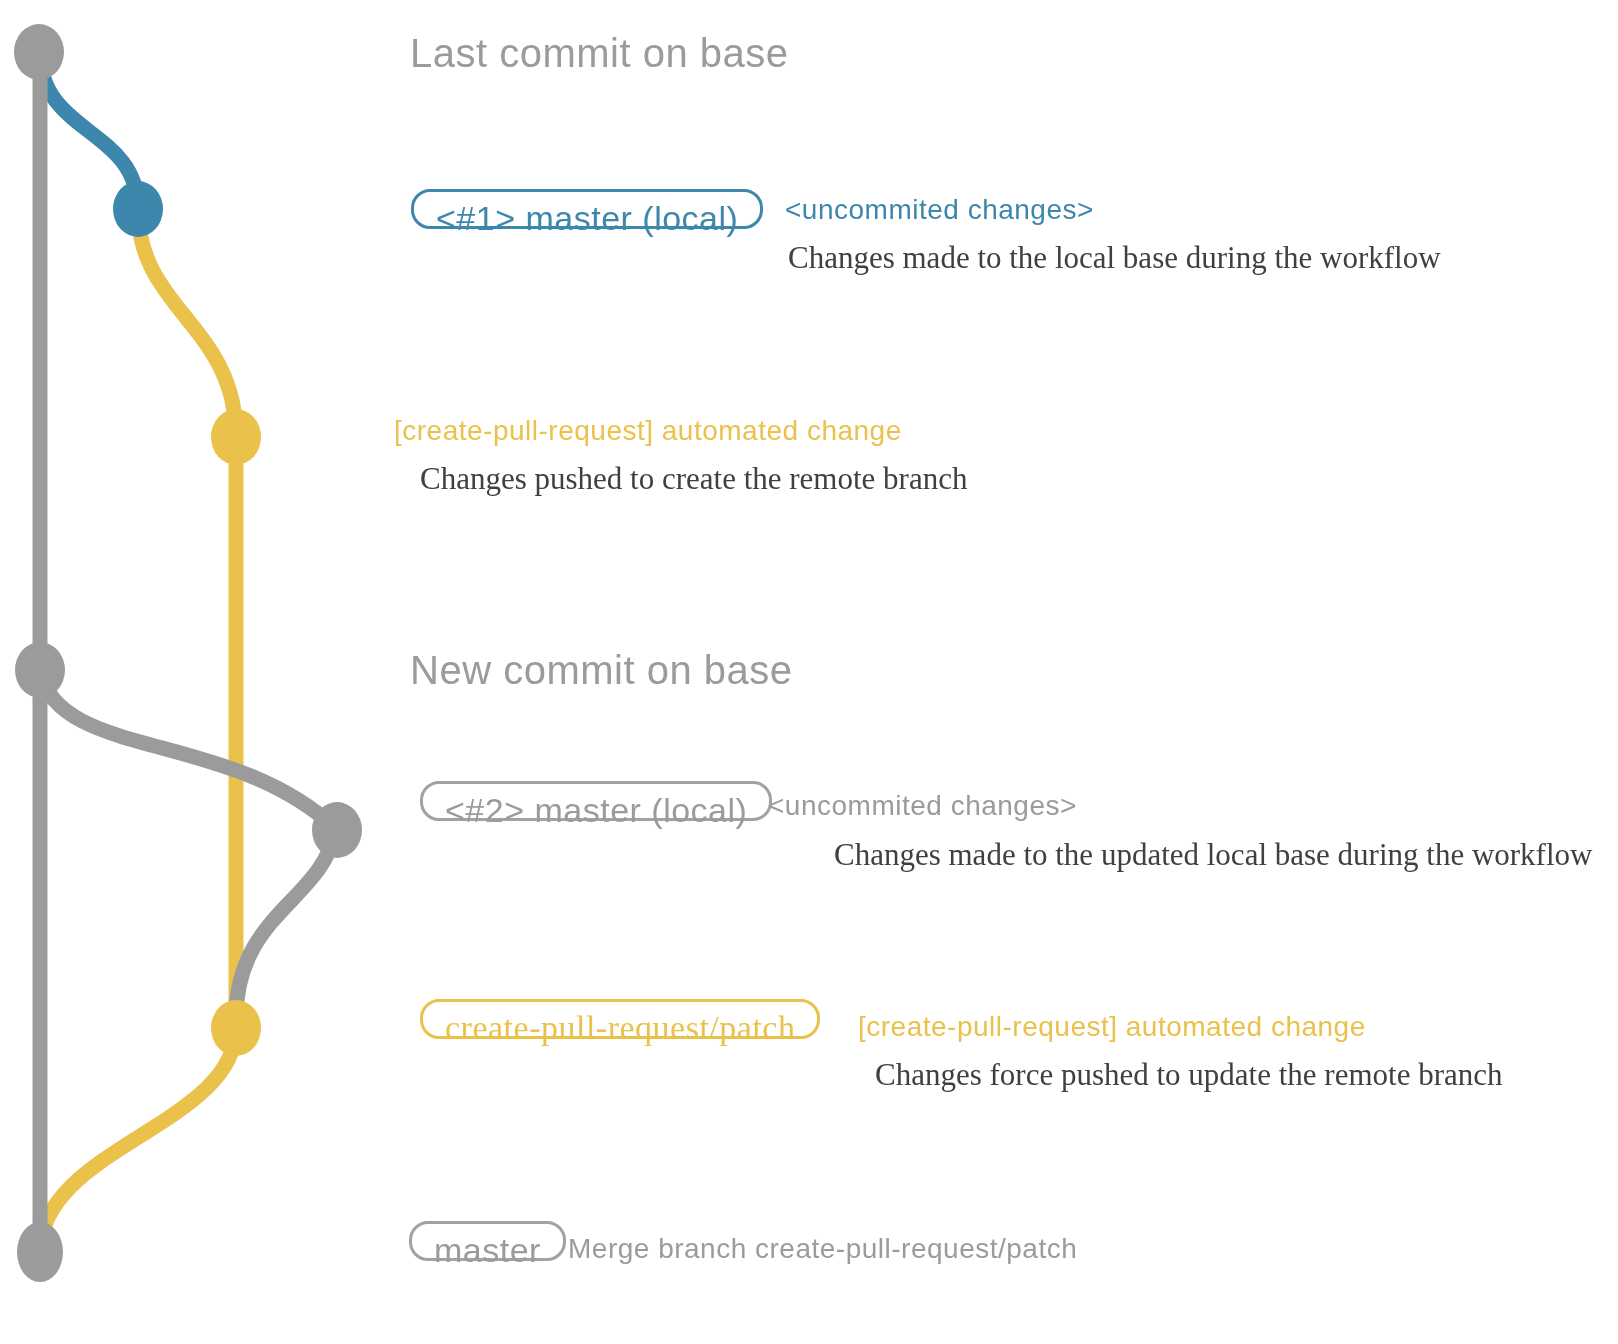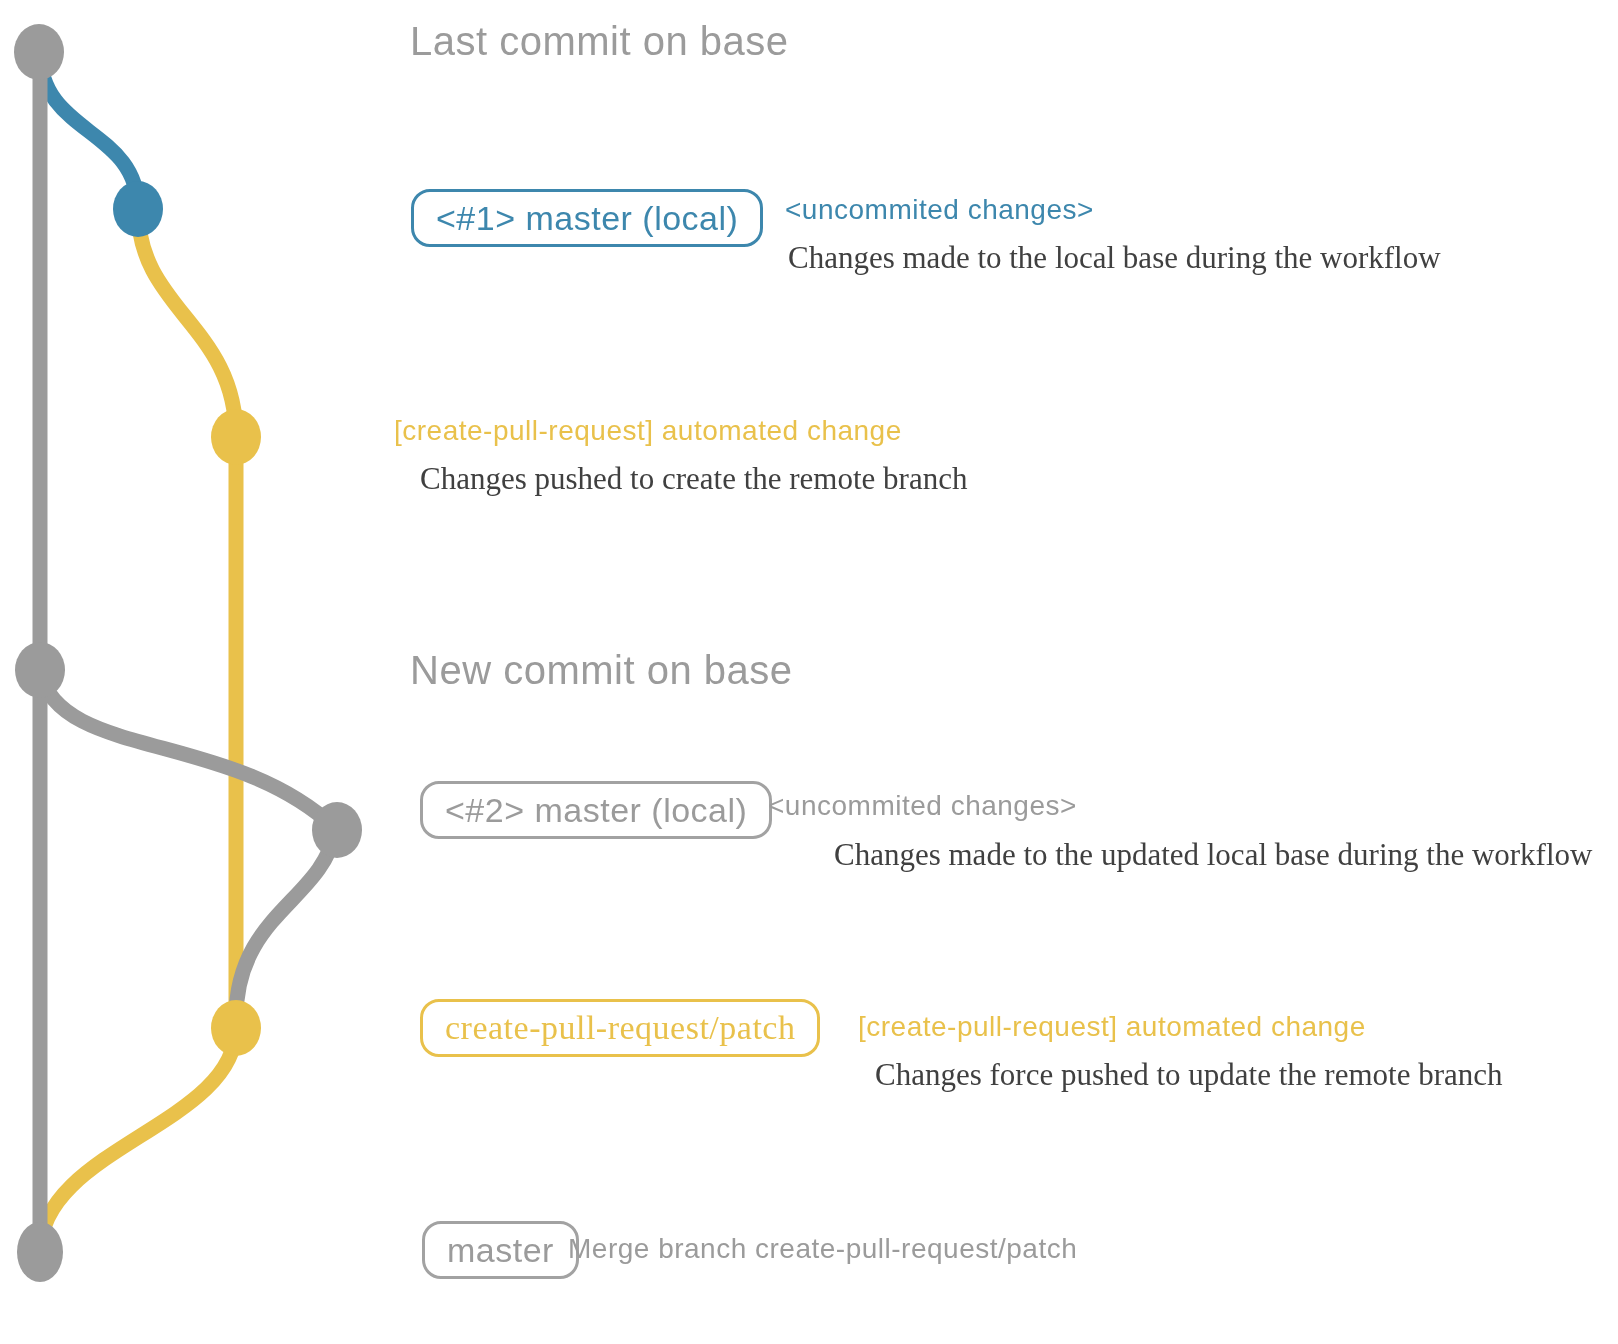--- a/index.html
+++ b/index.html
@@ -33,21 +33,21 @@
   }
   .description {
     font-family: "Liberation Serif", serif;
     font-size: 31px;
     line-height: 37px;
     color: #404040;
   }
   .badge {
     display: inline-block;
     box-sizing: border-box;
-    height: 58px;
+    height: 40px;
     line-height: 52px;
     padding: 0 22px;
     border: 3px solid;
     border-radius: 19px;
     font-size: 34px;
     letter-spacing: 0.5px;
     background: #ffffff;
   }
   .c-gray   { color: #9b9b9b; border-color: #a2a2a2; }
   .c-blue   { color: #3d87ad; border-color: #3d87ad; }
@@ -70,33 +70,33 @@
 
   <ellipse cx="39" cy="52" rx="25" ry="28" fill="#9b9b9b"></ellipse>
   <ellipse cx="138" cy="209" rx="25" ry="28" fill="#3d87ad"></ellipse>
   <ellipse cx="236" cy="437" rx="25" ry="28" fill="#e9c14b"></ellipse>
   <ellipse cx="40" cy="670" rx="25" ry="28" fill="#9b9b9b"></ellipse>
   <ellipse cx="337" cy="830" rx="25" ry="28" fill="#9b9b9b"></ellipse>
   <ellipse cx="236" cy="1028" rx="25" ry="28" fill="#e9c14b"></ellipse>
   <ellipse cx="40" cy="1252" rx="23" ry="30" fill="#9b9b9b"></ellipse>
 </svg>
 
-<div class="abs row-title c-gray" style="left:410px; top:17px;">Last commit on base</div>
+<div class="abs row-title c-gray" style="left:410px; top:29px;">Last commit on base</div>
 
 <div class="abs badge c-blue" style="left:411px; top:189px;">&lt;#1&gt; master (local)</div>
 <div class="abs annotation c-blue" style="left:785px; top:186px;">&lt;uncommited changes&gt;</div>
 <div class="abs description" style="left:788px; top:239px;">Changes made to the local base during the workflow</div>
 
 <div class="abs annotation c-yellow" style="left:394px; top:407px;">[create-pull-request] automated change</div>
 <div class="abs description" style="left:420px; top:460px;text-align:center;">Changes pushed to create the remote branch</div>
 
 <div class="abs row-title c-gray" style="left:410px; top:646px;">New commit on base</div>
 
 <div class="abs badge c-gray" style="left:420px; top:781px;">&lt;#2&gt; master (local)</div>
 <div class="abs annotation c-gray" style="left:768px; top:782px;">&lt;uncommited changes&gt;</div>
 <div class="abs description" style="left:790px; top:836px;margin-left:44px;">Changes made to the updated local base during the workflow</div>
 
 <div class="abs badge c-yellow" style="left:420px; top:999px;font-family:Liberation Serif, serif;">create-pull-request/patch</div>
 <div class="abs annotation c-yellow" style="left:858px; top:1003px;">[create-pull-request] automated change</div>
 <div class="abs description" style="left:875px; top:1056px;">Changes force pushed to update the remote branch</div>
 
-<div class="abs badge c-gray" style="left:409px; top:1221px;margin-left:13px;">master</div>
+<div class="abs badge c-gray" style="left:409px; top:1221px;">master</div>
 <div class="abs annotation c-gray" style="left:568px; top:1225px;">Merge branch create-pull-request/patch</div>
 
 </body></html>

